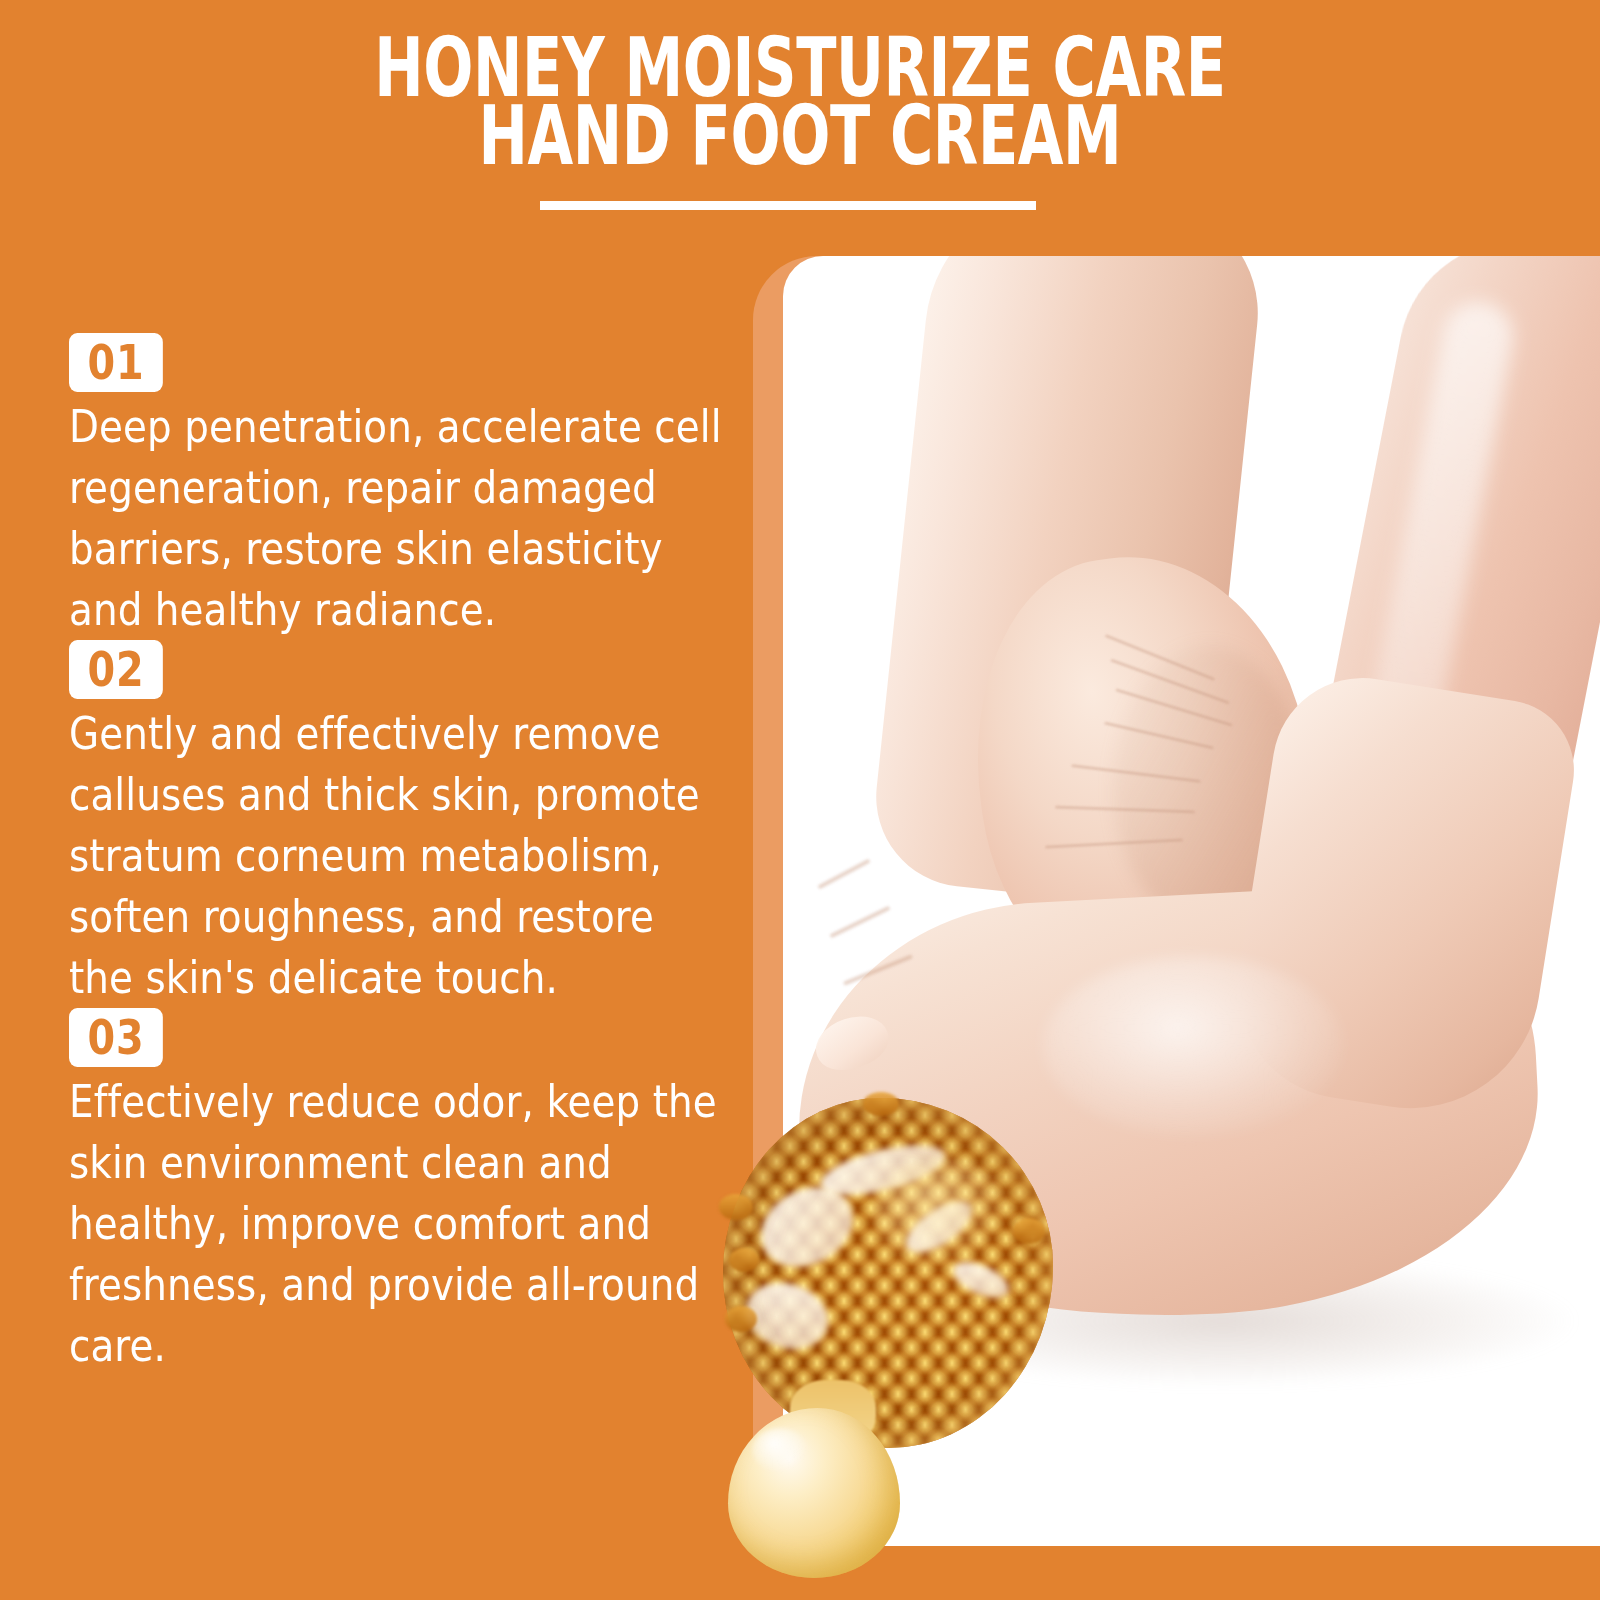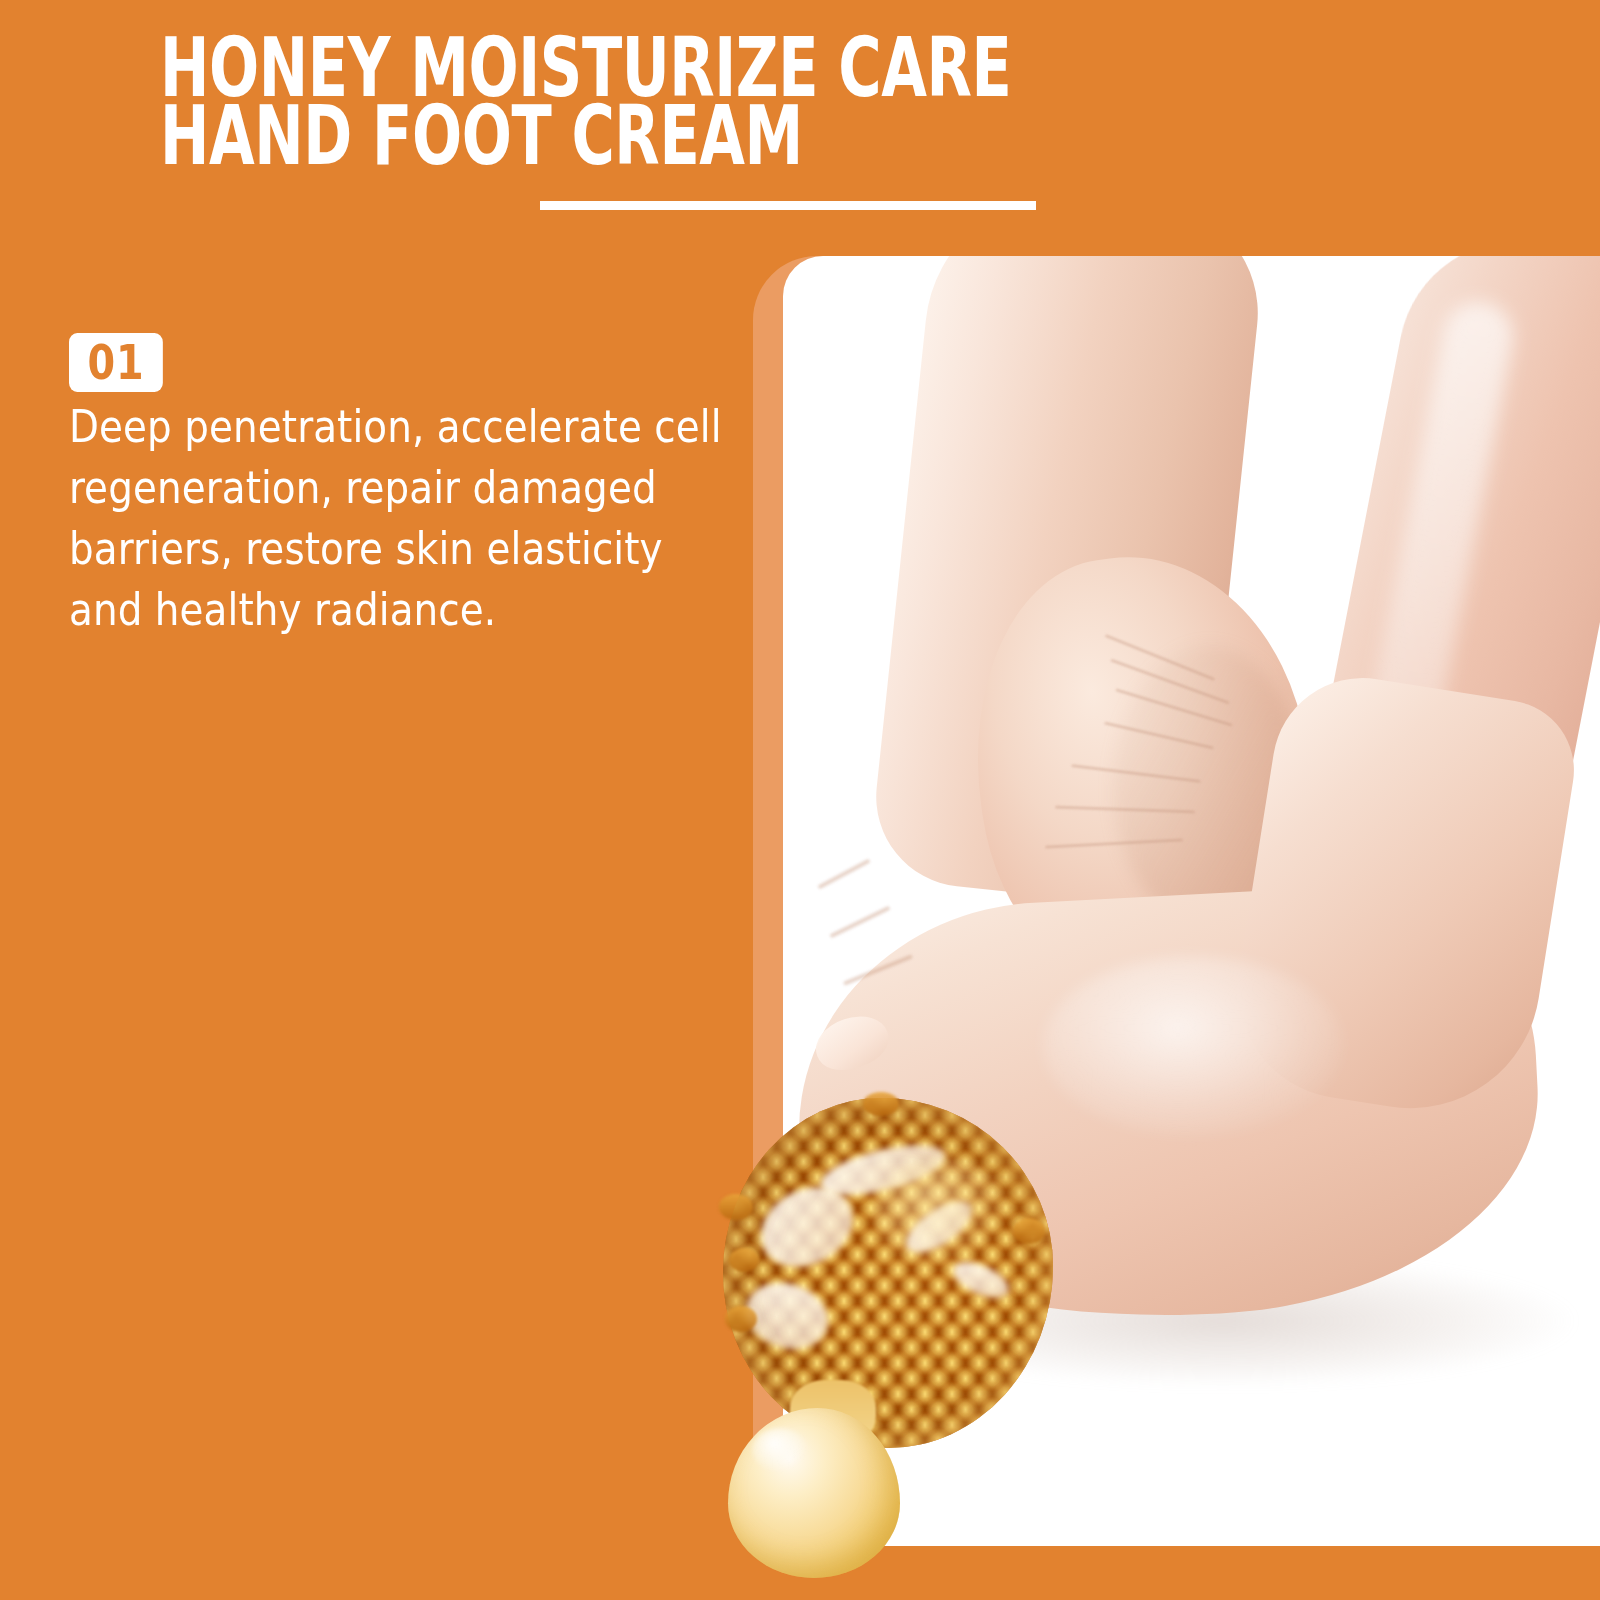--- a/index.html
+++ b/index.html
@@ -18,21 +18,21 @@
     overflow:hidden;
   }
 
   
   .header {
     position:absolute; left:0; top:0; width:1600px; height:232px;
     z-index:40;
   }
   .title-block {
     position:absolute; left:0; top:34px; width:1600px;
-    text-align:left;
+    text-align:center;
   }
   .title-line {
     display:block;
     color:#ffffff;
     font-family:"Liberation Sans Narrow","DejaVu Sans Condensed","Liberation Sans", sans-serif;
     font-weight:700;
     font-size:82px;
     line-height:68px;
     letter-spacing:-0.5px;
     transform:scaleX(0.80);
@@ -383,17 +383,25 @@
   <div class="honey-drop"></div>
   <div class="honey-drop-hl"></div>
 
   <div class="content">
 
     <div class="section">
       <div class="badge">01</div>
       <div class="body-text">Deep penetration, accelerate cell regeneration, repair damaged barriers, restore skin elasticity and healthy radiance.</div>
     </div>
 
-
+    <div class="section">
+      <div class="badge">02</div>
+      <div class="body-text">Gently and effectively remove calluses and thick skin, promote stratum corneum metabolism, soften roughness, and restore the skin's delicate touch.</div>
+    </div>
+
+    <div class="section">
+      <div class="badge">03</div>
+      <div class="body-text">Effectively reduce odor, keep the skin environment clean and healthy, improve comfort and freshness, and provide all-round care.</div>
+    </div>
 
   </div>
 
 </div>
 
 </body></html>

